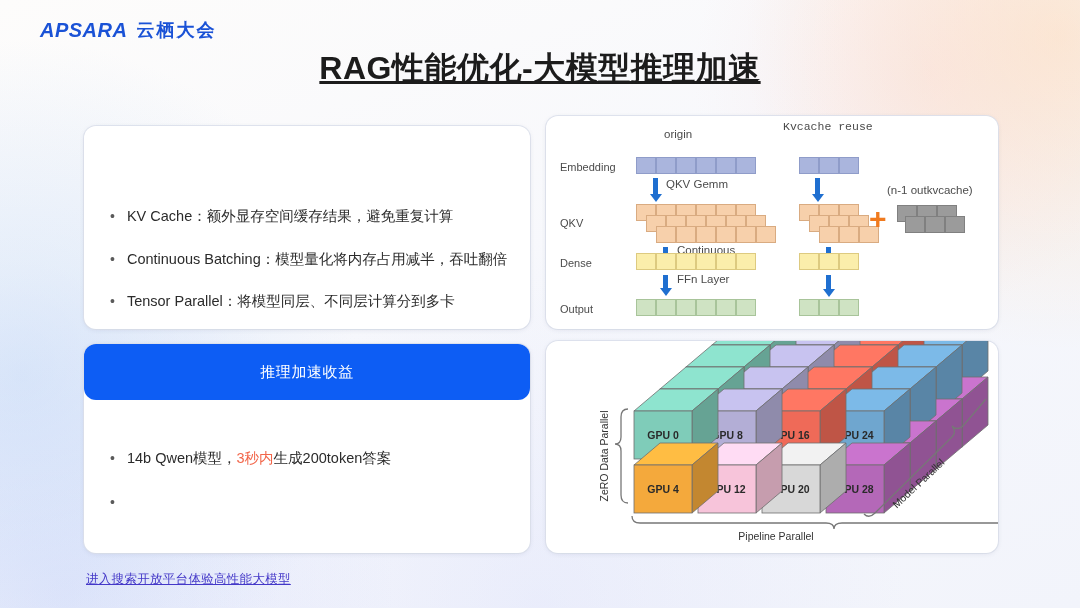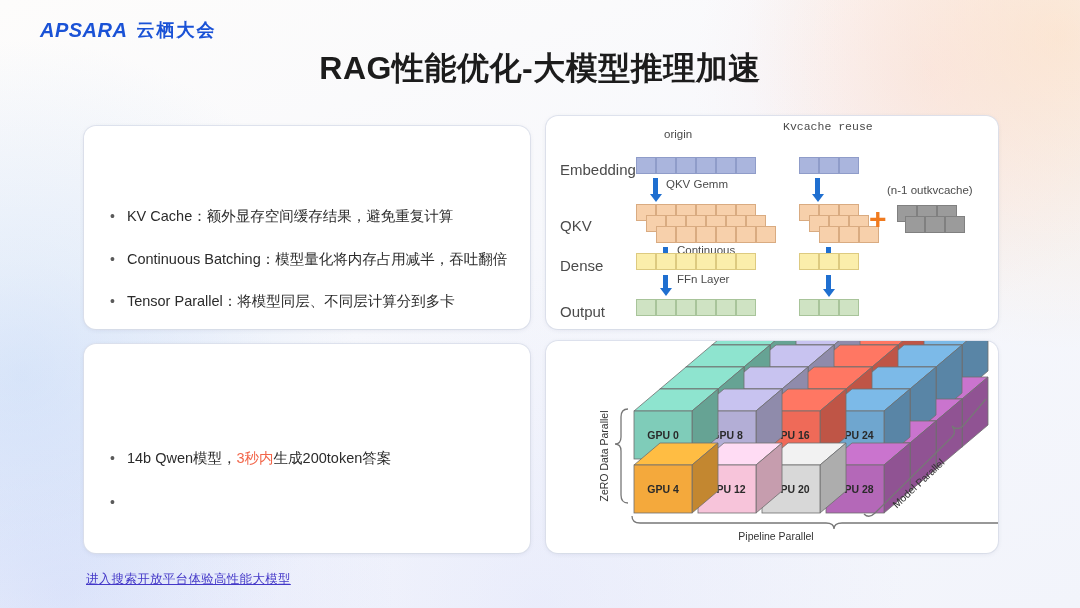--- a/index.html
+++ b/index.html
@@ -32,20 +32,21 @@
   }
   #logo .cn {
     font-size: 18px; font-weight: 600; color: #1a52d6;
     letter-spacing: 2px;
   }
   #title {
     position: absolute; left: 0; right: 0; top: 47px;
     text-align: center;
     font-size: 32px; font-weight: 700; color: #1c1c1c;
     letter-spacing: 0.5px;
+    text-decoration: underline;
   }
 
   
   .card {
     position: absolute;
     background: #ffffff;
     border-radius: 12px;
     box-shadow: 0 1px 5px rgba(60,70,110,0.10), 0 0 0 1px rgba(225,229,240,0.9);
   }
   .panel-head {
@@ -70,21 +71,21 @@
   #link {
     position: absolute; left: 86px; top: 571px;
     font-size: 12.5px; color: #4438c8;
     text-decoration: underline; letter-spacing: 0.3px;
     cursor: pointer;
   }
 
   
   #kv { font-size: 11px; color: #4a4a4a; }
   #kv .colhead { position: absolute; font-size: 11.5px; color: #4b4b4b; }
-  #kv .rowlab { position: absolute; font-size: 15px; color: #4b4b4b; }
+  #kv .rowlab { position: absolute; font-size: 11px; color: #4b4b4b; }
   #kv .arrlab { position: absolute; font-size: 11.5px; color: #4b4b4b; }
   .blkrow { position: absolute; display: flex; }
   .blk { border: 1px solid #b9b9b9; height: 17px; }
   .c-emb { background: #aab5dd; border-color: #8f9cc9; }
   .c-qkv { background: #f7d0ab; border-color: #d9ab81; }
   .c-dense { background: #fbeeab; border-color: #ddca80; }
   .c-out  { background: #cfe3c3; border-color: #a8c49a; }
   .c-gray { background: #9b9b9b; border-color: #808080; }
   .arrow {
     position: absolute; width: 5px; background: #1f6fd0;
@@ -126,20 +127,21 @@
         <span>Continuous Batching：模型量化将内存占用减半，吞吐翻倍</span>
       </div>
       <div class="bullet">
         <span class="dot">•</span>
         <span>Tensor Parallel：将模型同层、不同层计算分到多卡</span>
       </div>
     </div>
   </div>
 
   <div class="card" style="left:84px; top:344px; width:446px; height:209px;">
+    <div class="panel-head">推理加速收益</div>
     <div class="bullets" style="top:106px; gap:26px;">
       <div class="bullet">
         <span class="dot">•</span>
         <span><span>14b Qwen模型，</span><span class="hl">3秒内</span><span>生成200token答案</span></span>
       </div>
       <div class="bullet">
         <span class="dot">•</span>
       </div>
     </div>
   </div>

